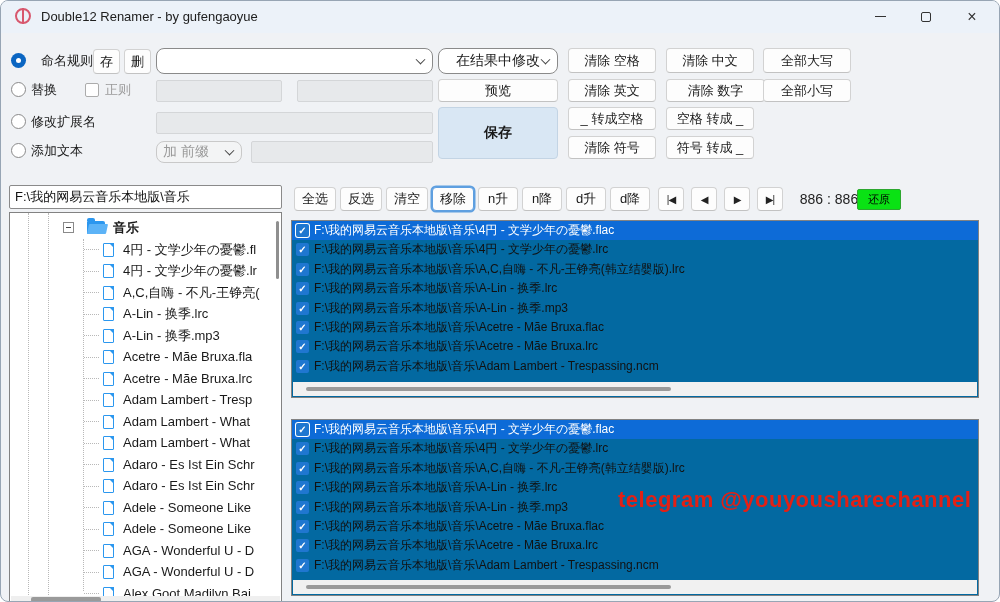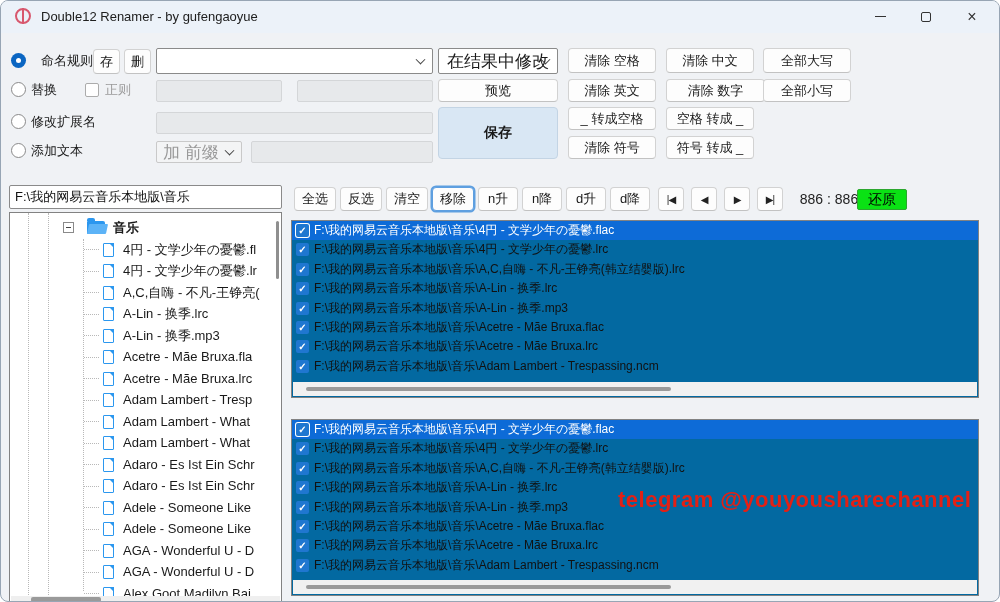--- a/index.html
+++ b/index.html
@@ -20,21 +20,21 @@
   .glyph-max{width:10px;height:10px;border:1px solid #333;border-radius:2px;}
   .glyph-close{font-size:16px;color:#333;line-height:1;}
   
   .btn{
     position:absolute;background:#fdfdfd;border:1px solid #d2d2d2;border-bottom-color:#c2c2c2;
     border-radius:4px;font-size:13px;color:#1a1a1a;display:flex;align-items:center;justify-content:center;
     font-family:"Liberation Sans",sans-serif;padding:0;
   }
   .field{position:absolute;background:#fff;border:1px solid #8a8a8a;border-radius:2px;font-size:13px;padding:0 5px;font-family:"Liberation Sans",sans-serif;color:#111;}
   .field:disabled,.field.dis{background:#e7e9eb;border-color:#d4d6d8;}
-  .combo{position:absolute;background:#fff;border:1px solid #8a8a8a;border-radius:2px;font-size:17px;display:flex;align-items:center;padding:0 6px;}
+  .combo{position:absolute;background:#fff;border:1px solid #8a8a8a;border-radius:8px;font-size:14px;display:flex;align-items:center;padding:0 6px;}
   .combo .chev{position:absolute;right:8px;top:50%;width:7px;height:7px;border-right:1.5px solid #444;border-bottom:1.5px solid #444;transform:translateY(-70%) rotate(45deg);}
   .combo.dim{color:#9a9a9a;background:#f3f4f5;border-color:#c9c9c9;}
   .radio{position:absolute;width:15px;height:15px;border-radius:50%;border:1px solid #8a8a8a;background:#fff;}
   .radio.on{border:none;background:#0b66c2;}
   .radio.on::after{content:"";position:absolute;left:5px;top:5px;width:5px;height:5px;border-radius:50%;background:#fff;}
   .ctl-label{position:absolute;font-size:13px;line-height:18px;white-space:nowrap;}
   .checkbox{position:absolute;width:14px;height:14px;border:1px solid #ababab;border-radius:2px;background:#fefefe;}
   .dim-text{color:#9a9a9a;}
   .save-big{background:#d9e7f4;border-color:#c3d4e4;font-weight:700;font-size:14px;}
   
@@ -58,21 +58,21 @@
   .tree-vscroll{position:absolute;right:2px;top:8px;width:3px;height:58px;background:#8f8f8f;border-radius:2px;}
   .tree-hscroll{position:absolute;left:1px;right:1px;bottom:0;height:7px;background:#efefef;}
   .tree-hscroll .thumb{position:absolute;left:20px;top:1px;width:70px;height:5px;background:#9a9a9a;border-radius:2px;}
   
   .toolbar{position:absolute;left:293px;top:186px;display:flex;gap:4px;}
   .tb-btn{position:static;height:24px;min-width:40px;padding:0 7px;}
   .tb-btn.focused{border-color:#5e9fe0;box-shadow:0 0 0 1.5px #5e9fe0;}
   .navbar{position:absolute;left:657px;top:186px;display:flex;gap:7px;}
   .nav-btn{position:static;width:26px;height:24px;font-size:10px;letter-spacing:-1px;color:#222;}
   .count-text{position:absolute;left:778px;top:186px;width:100px;height:24px;line-height:24px;text-align:center;font-size:14px;color:#222;}
-  .restore-btn{left:856px;top:188px;height:21px;padding:0 10px;background:#0ae214;border:1px solid #2da72f;border-radius:2px;font-size:14px;color:#000;text-align:right;}
+  .restore-btn{left:856px;top:188px;height:21px;padding:0 10px;background:#0ae214;border:1px solid #2da72f;border-radius:2px;font-size:11px;color:#000;text-align:right;}
   
   .panel{position:absolute;left:290px;width:688px;background:#0369a1;border:1px solid #828282;overflow:hidden;}
   .panel.p1{top:219px;height:178px;} .panel.p2{top:418px;height:177px;}
   .list-row{position:relative;height:19.4px;line-height:19.5px;font-size:12px;padding-left:22px;white-space:nowrap;overflow:hidden;color:#111;}
   .list-row.selected{background:#0d6bd7;color:#fff;}
   .cbx{position:absolute;left:4px;top:3px;width:13px;height:13px;background:#1f77d0;border-radius:2px;}
   .cbx::after{content:"✓";position:absolute;left:0;top:0;width:13px;height:13px;line-height:13px;text-align:center;color:#fff;font-size:10px;font-weight:700;}
   .selected .cbx{box-shadow:0 0 0 1px #fff;}
   .panel-hscroll{position:absolute;left:1px;right:1px;bottom:1px;height:14px;background:#f1f1f1;}
   .panel-hscroll .thumb{position:absolute;left:13px;top:5px;width:365px;height:4px;background:#9a9a9a;border-radius:2px;}

